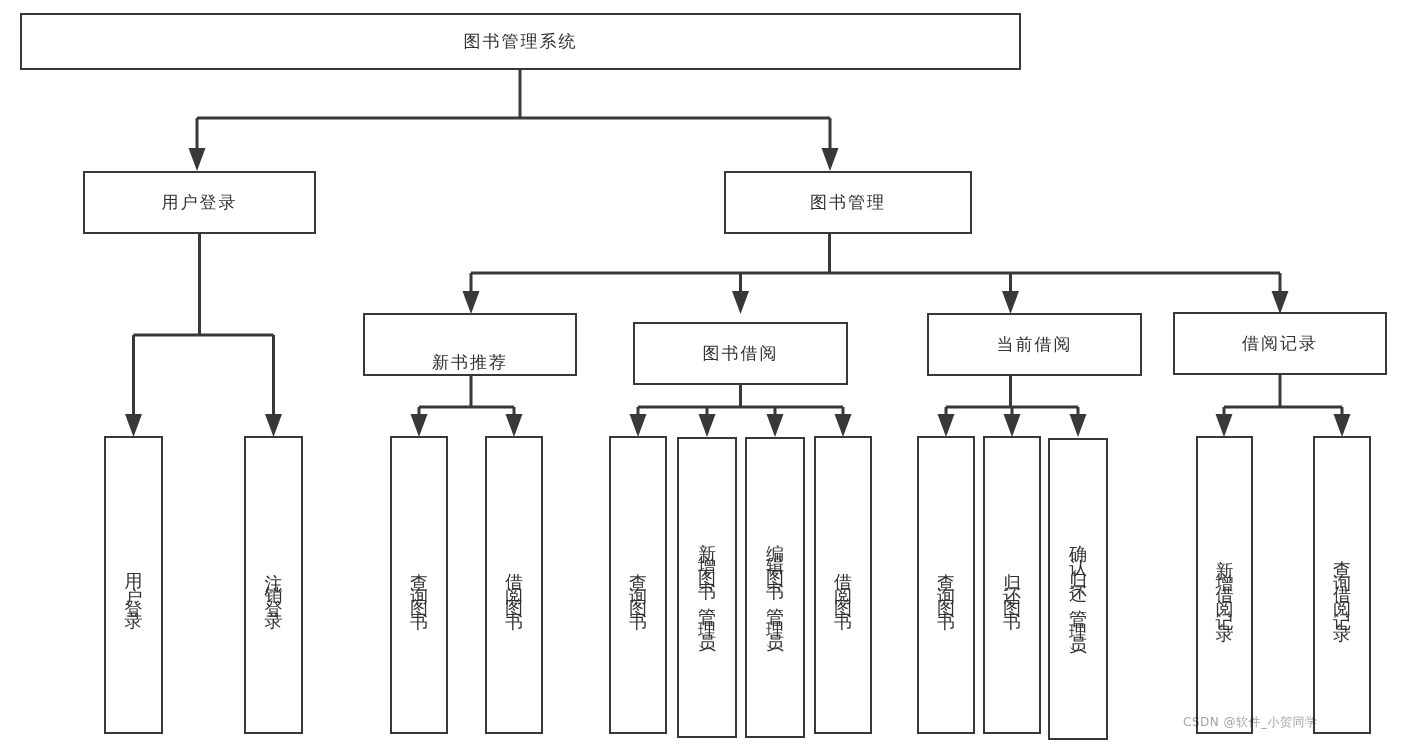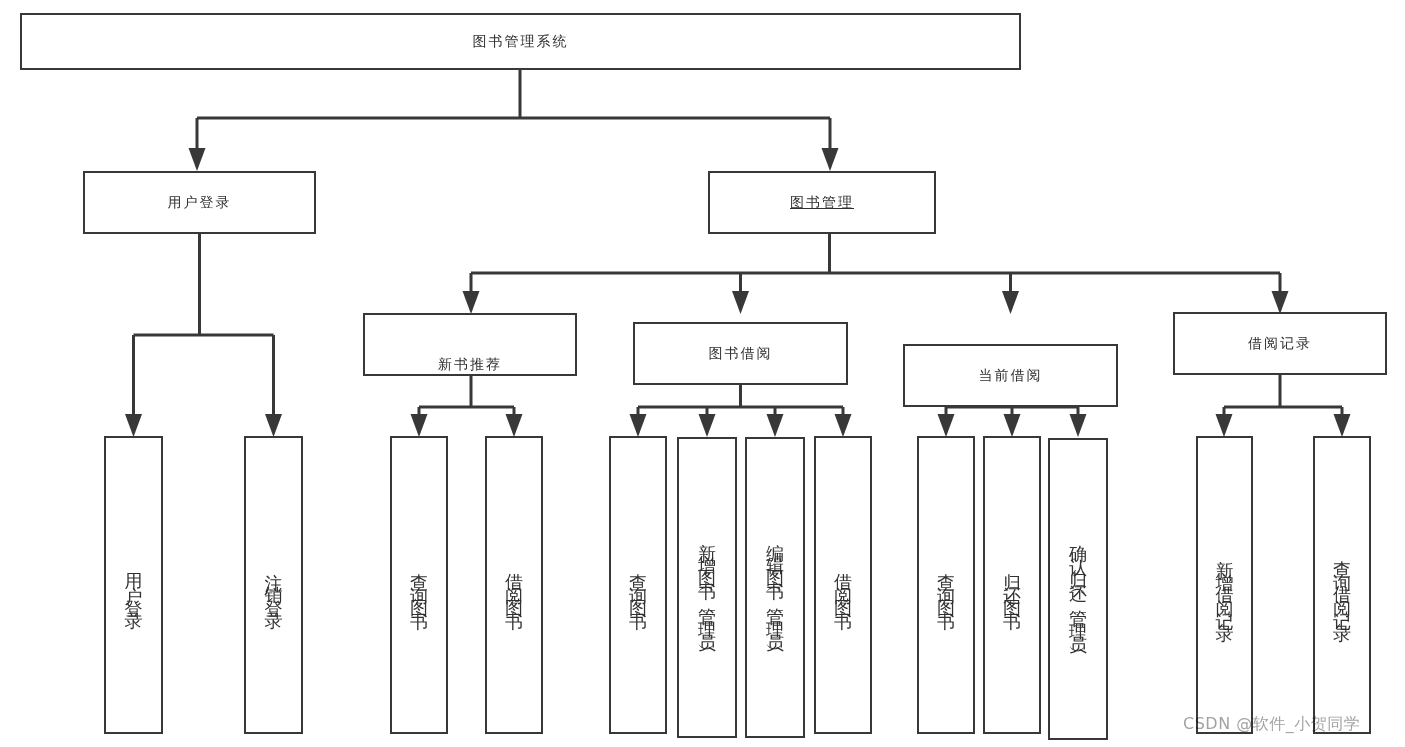--- a/index.html
+++ b/index.html
@@ -31,37 +31,37 @@
   .node {
     position: absolute;
     box-sizing: border-box;
     background: #ffffff;
     border: 2.5px solid #383838;
     display: flex;
     align-items: center;
     justify-content: center;
   }
   .hnode span {
-    font-size: 14px;
+    font-size: 17px;
     letter-spacing: 2px;
     white-space: nowrap;
   }
   .vnode span {
     writing-mode: vertical-lr;
     text-orientation: mixed;
     font-size: 18px;
     letter-spacing: 13px;
     line-height: 1.1;
     white-space: nowrap;
   }
   .watermark {
     position: absolute;
     left: 1183px;
     top: 714px;
-    font-size: 16px;
+    font-size: 12px;
     letter-spacing: 0.5px;
     color: #a3a3a3;
     mix-blend-mode: multiply;
     white-space: nowrap;
     z-index: 5;
   }
 </style>
 </head>
 <body>
 
@@ -117,31 +117,31 @@
     </g>
   </svg>
 
   <div class="node hnode" style="left:20px; top:13px; width:1001px; height:57px;">
     <span>图书管理系统</span>
   </div>
 
   <div class="node hnode" style="left:83px; top:171px; width:233px; height:63px;">
     <span>用户登录</span>
   </div>
-  <div class="node hnode" style="left:708px; top:171px; width:228px; height:63px;text-decoration:underline;">
+  <div class="node hnode" style="left:724px; top:171px; width:248px; height:63px;">
     <span>图书管理</span>
   </div>
 
   <div class="node hnode" style="left:363px; top:313px; width:214px; height:63px;align-items:flex-end;">
     <span>新书推荐</span>
   </div>
   <div class="node hnode" style="left:633px; top:322px; width:215px; height:63px;">
     <span>图书借阅</span>
   </div>
-  <div class="node hnode" style="left:903px; top:313px; width:215px; height:63px;margin-top:31px;">
+  <div class="node hnode" style="left:927px; top:313px; width:215px; height:63px;">
     <span>当前借阅</span>
   </div>
   <div class="node hnode" style="left:1173px; top:312px; width:214px; height:63px;">
     <span>借阅记录</span>
   </div>
 
   <div class="node vnode" style="left:104px; top:436px; width:59px; height:298px;">
     <span>用户登录</span>
   </div>
   <div class="node vnode" style="left:244px; top:436px; width:59px; height:298px;">

